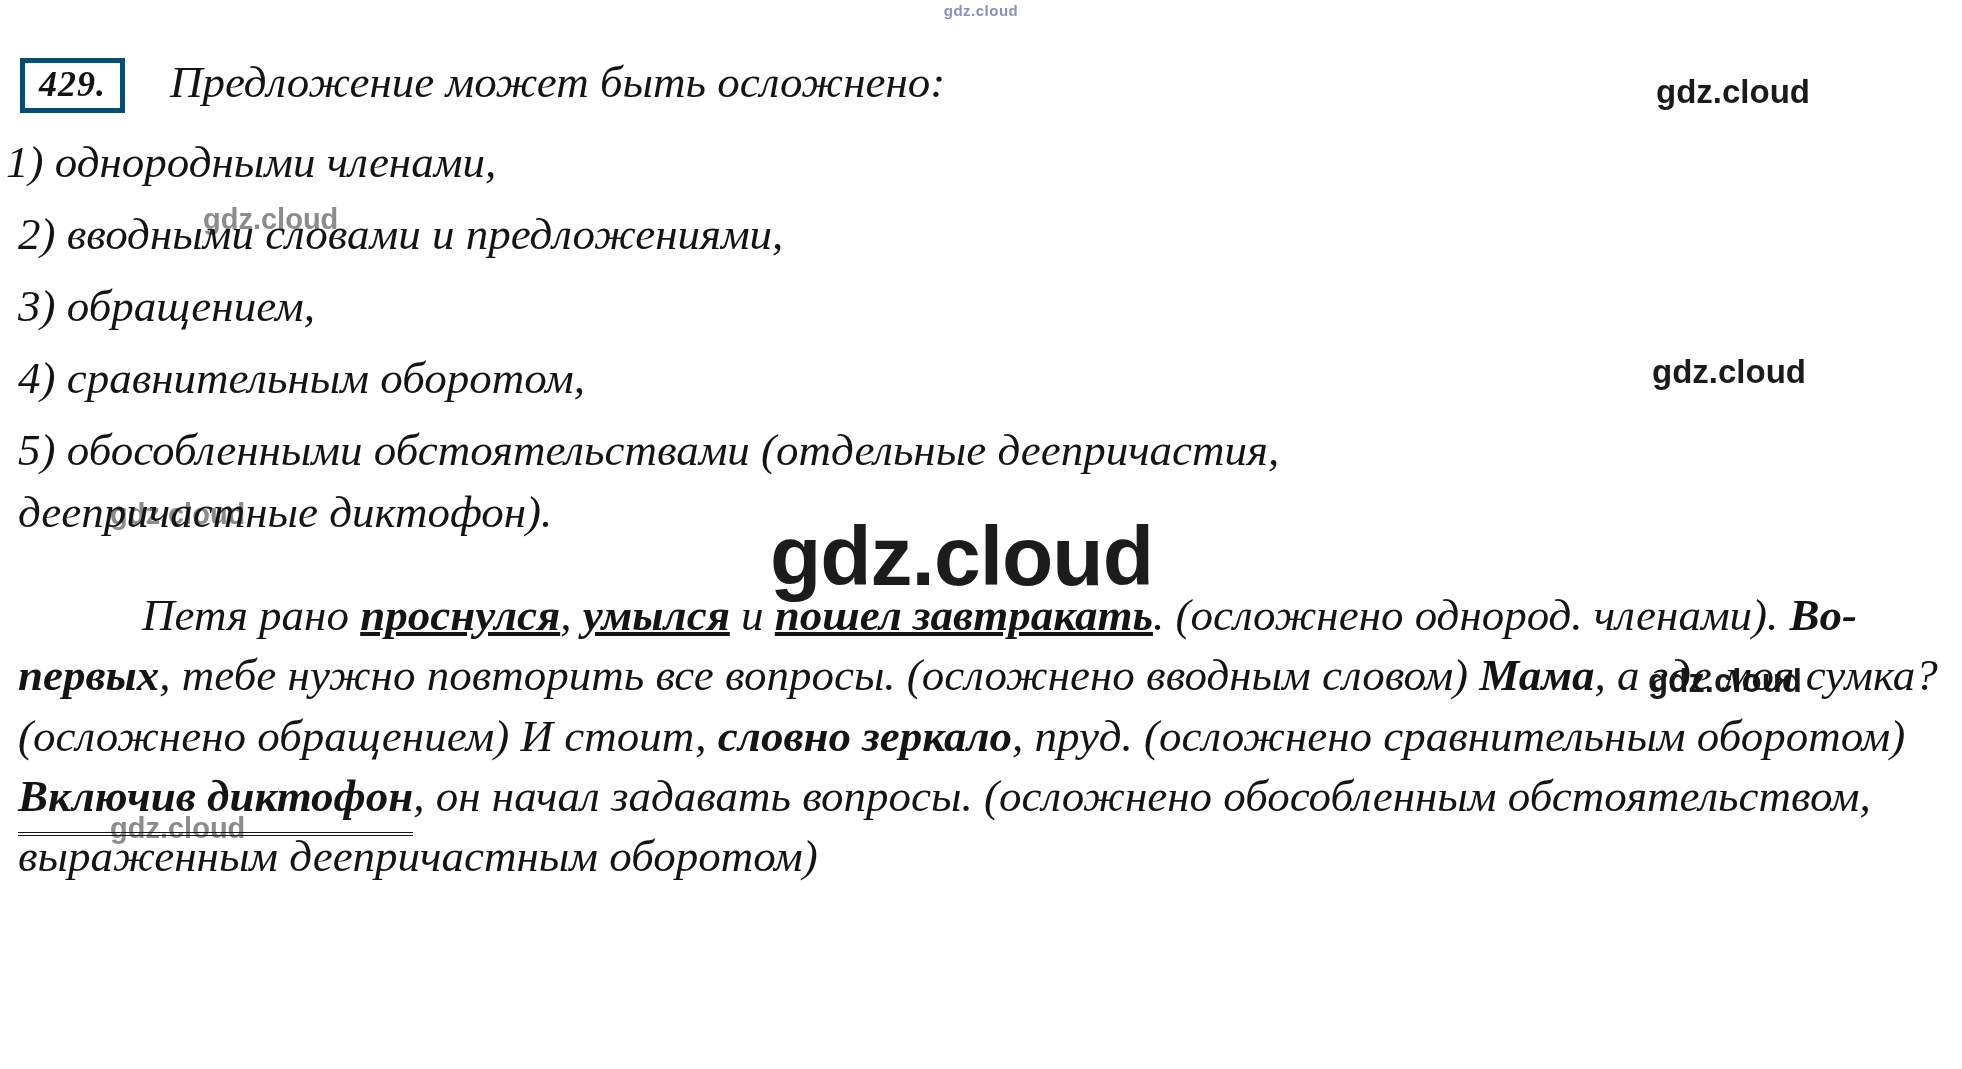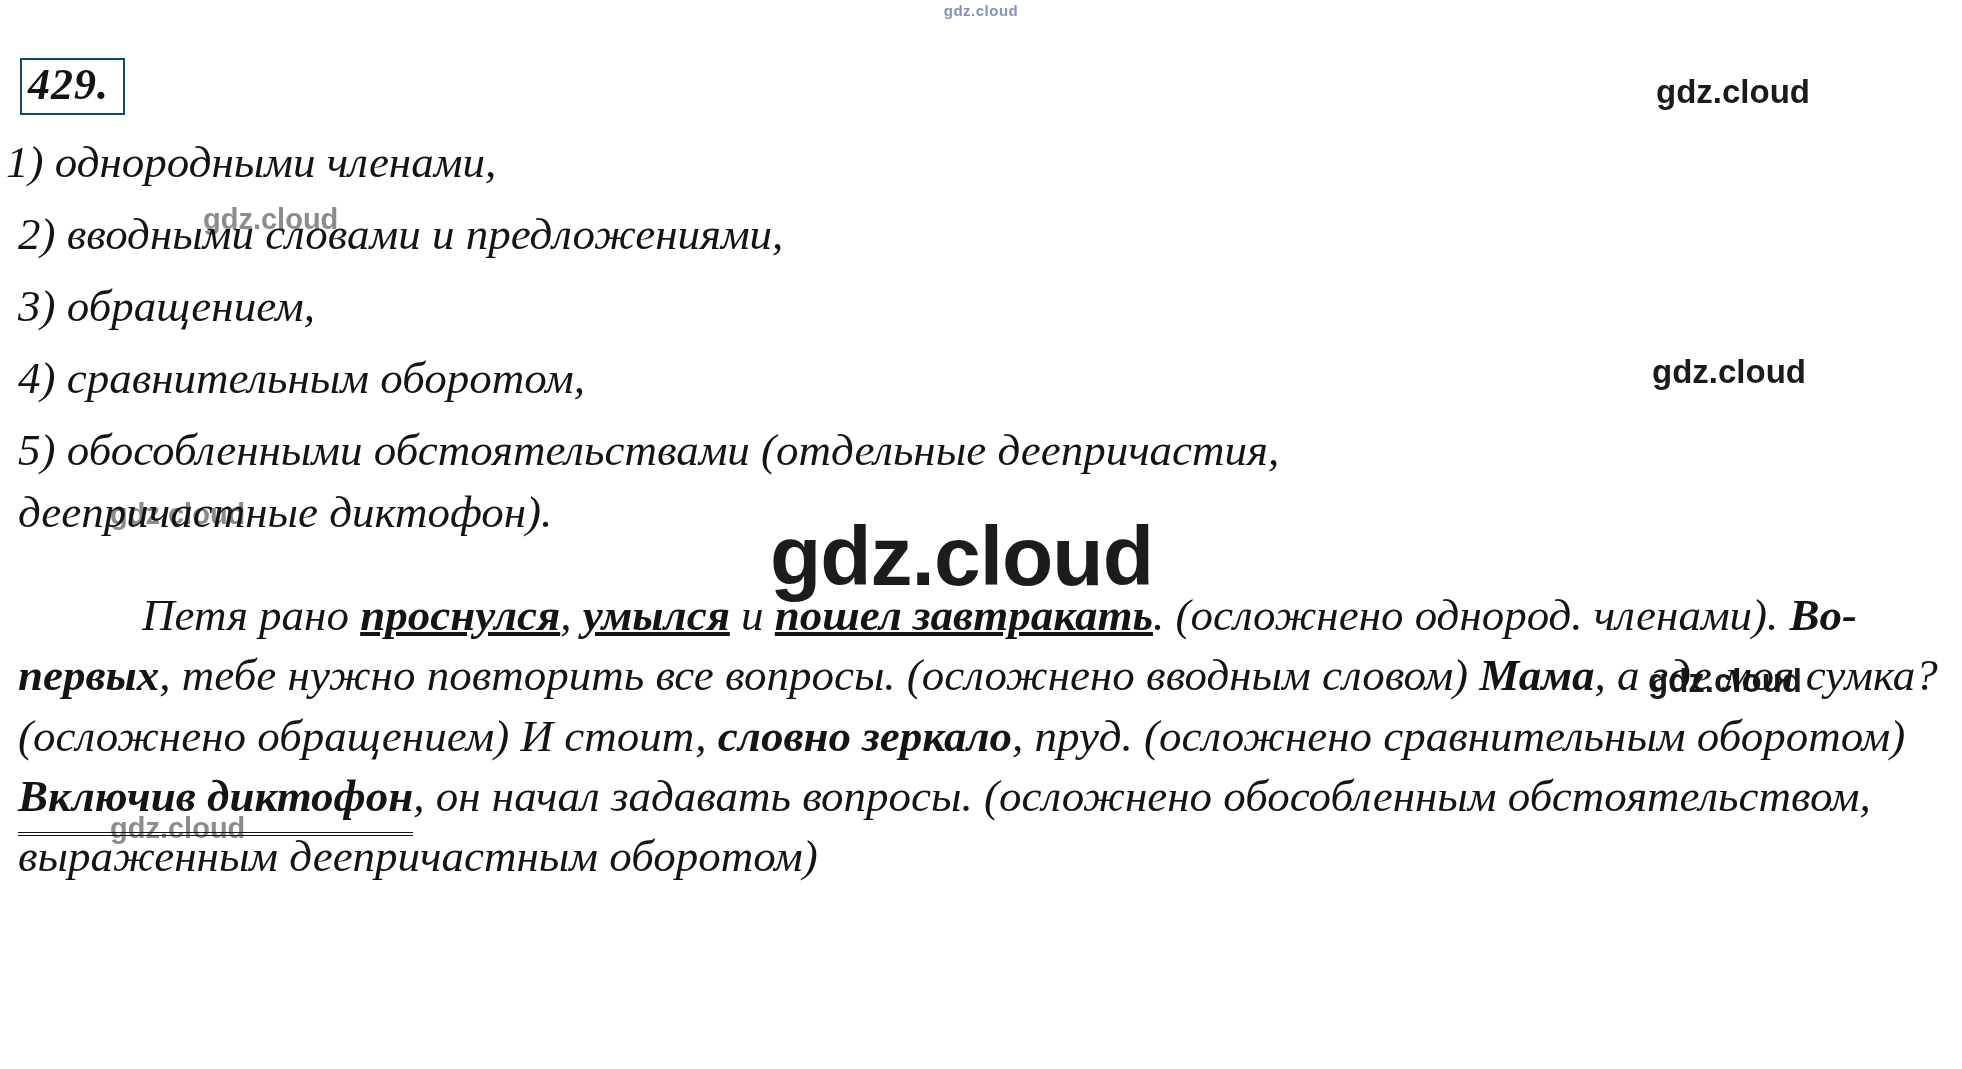--- a/index.html
+++ b/index.html
@@ -68,26 +68,26 @@
     color: #1c1c1c;
     letter-spacing: -1px;
     white-space: nowrap;
   }
 
   
   .ex-num {
     position: absolute;
     top: 58px;
     left: 20px;
-    border: 2px solid #0c4a6e;
-    padding: 3px 14px 6px 6px;
+    border: 5px solid #0c4a6e;
+    padding: 3px 14px 6px 14px;
     font-family: "Liberation Serif", serif;
     font-weight: bold;
     font-style: italic;
-    font-size: 44px;
+    font-size: 36px;
     line-height: 1;
     letter-spacing: 1px;
   }
 
   
   .txt {
     position: absolute;
     font-style: italic;
     font-size: 45px;
     line-height: 1.02;
@@ -140,20 +140,21 @@
   <div class="wm-dark w2">gdz.cloud</div>
   <div class="wm-dark w3">gdz.cloud</div>
   <div class="wm-dark w4">gdz.cloud</div>
 
   <div class="wm-gray g1">gdz.cloud</div>
   <div class="wm-gray g2">gdz.cloud</div>
   <div class="wm-gray g3">gdz.cloud</div>
 
   <div class="ex-num">429.</div>
 
+  <div class="txt intro">Предложение может быть осложнено:</div>
 
   <div class="txt li1">1) однородными членами,</div>
   <div class="txt li2">2) вводными словами и предложениями,</div>
   <div class="txt li3">3) обращением,</div>
   <div class="txt li4">4) сравнительным оборотом,</div>
   <div class="txt li5a">5) обособленными обстоятельствами (отдельные деепричастия,</div>
   <div class="txt li5b">деепричастные диктофон).</div>
 
   <div class="para"><span class="indent"></span><span>Петя рано </span><span class="u">проснулся</span><span>, </span><span class="u">умылся</span><span> и </span><span class="u">пошел завтракать</span><span>. (осложнено однород. членами). </span><b>Во-первых</b><span>, тебе нужно повторить все вопросы. (осложнено вводным словом) </span><b>Мама</b><span>, а где моя сумка? (осложнено обращением) И стоит, </span><b>словно зеркало</b><span>, пруд. (осложнено сравнительным оборотом) </span><span class="uu">Включив диктофон</span><span>, он начал задавать вопросы. (осложнено обособленным обстоятельством, выраженным деепричастным оборотом)</span></div>
 

